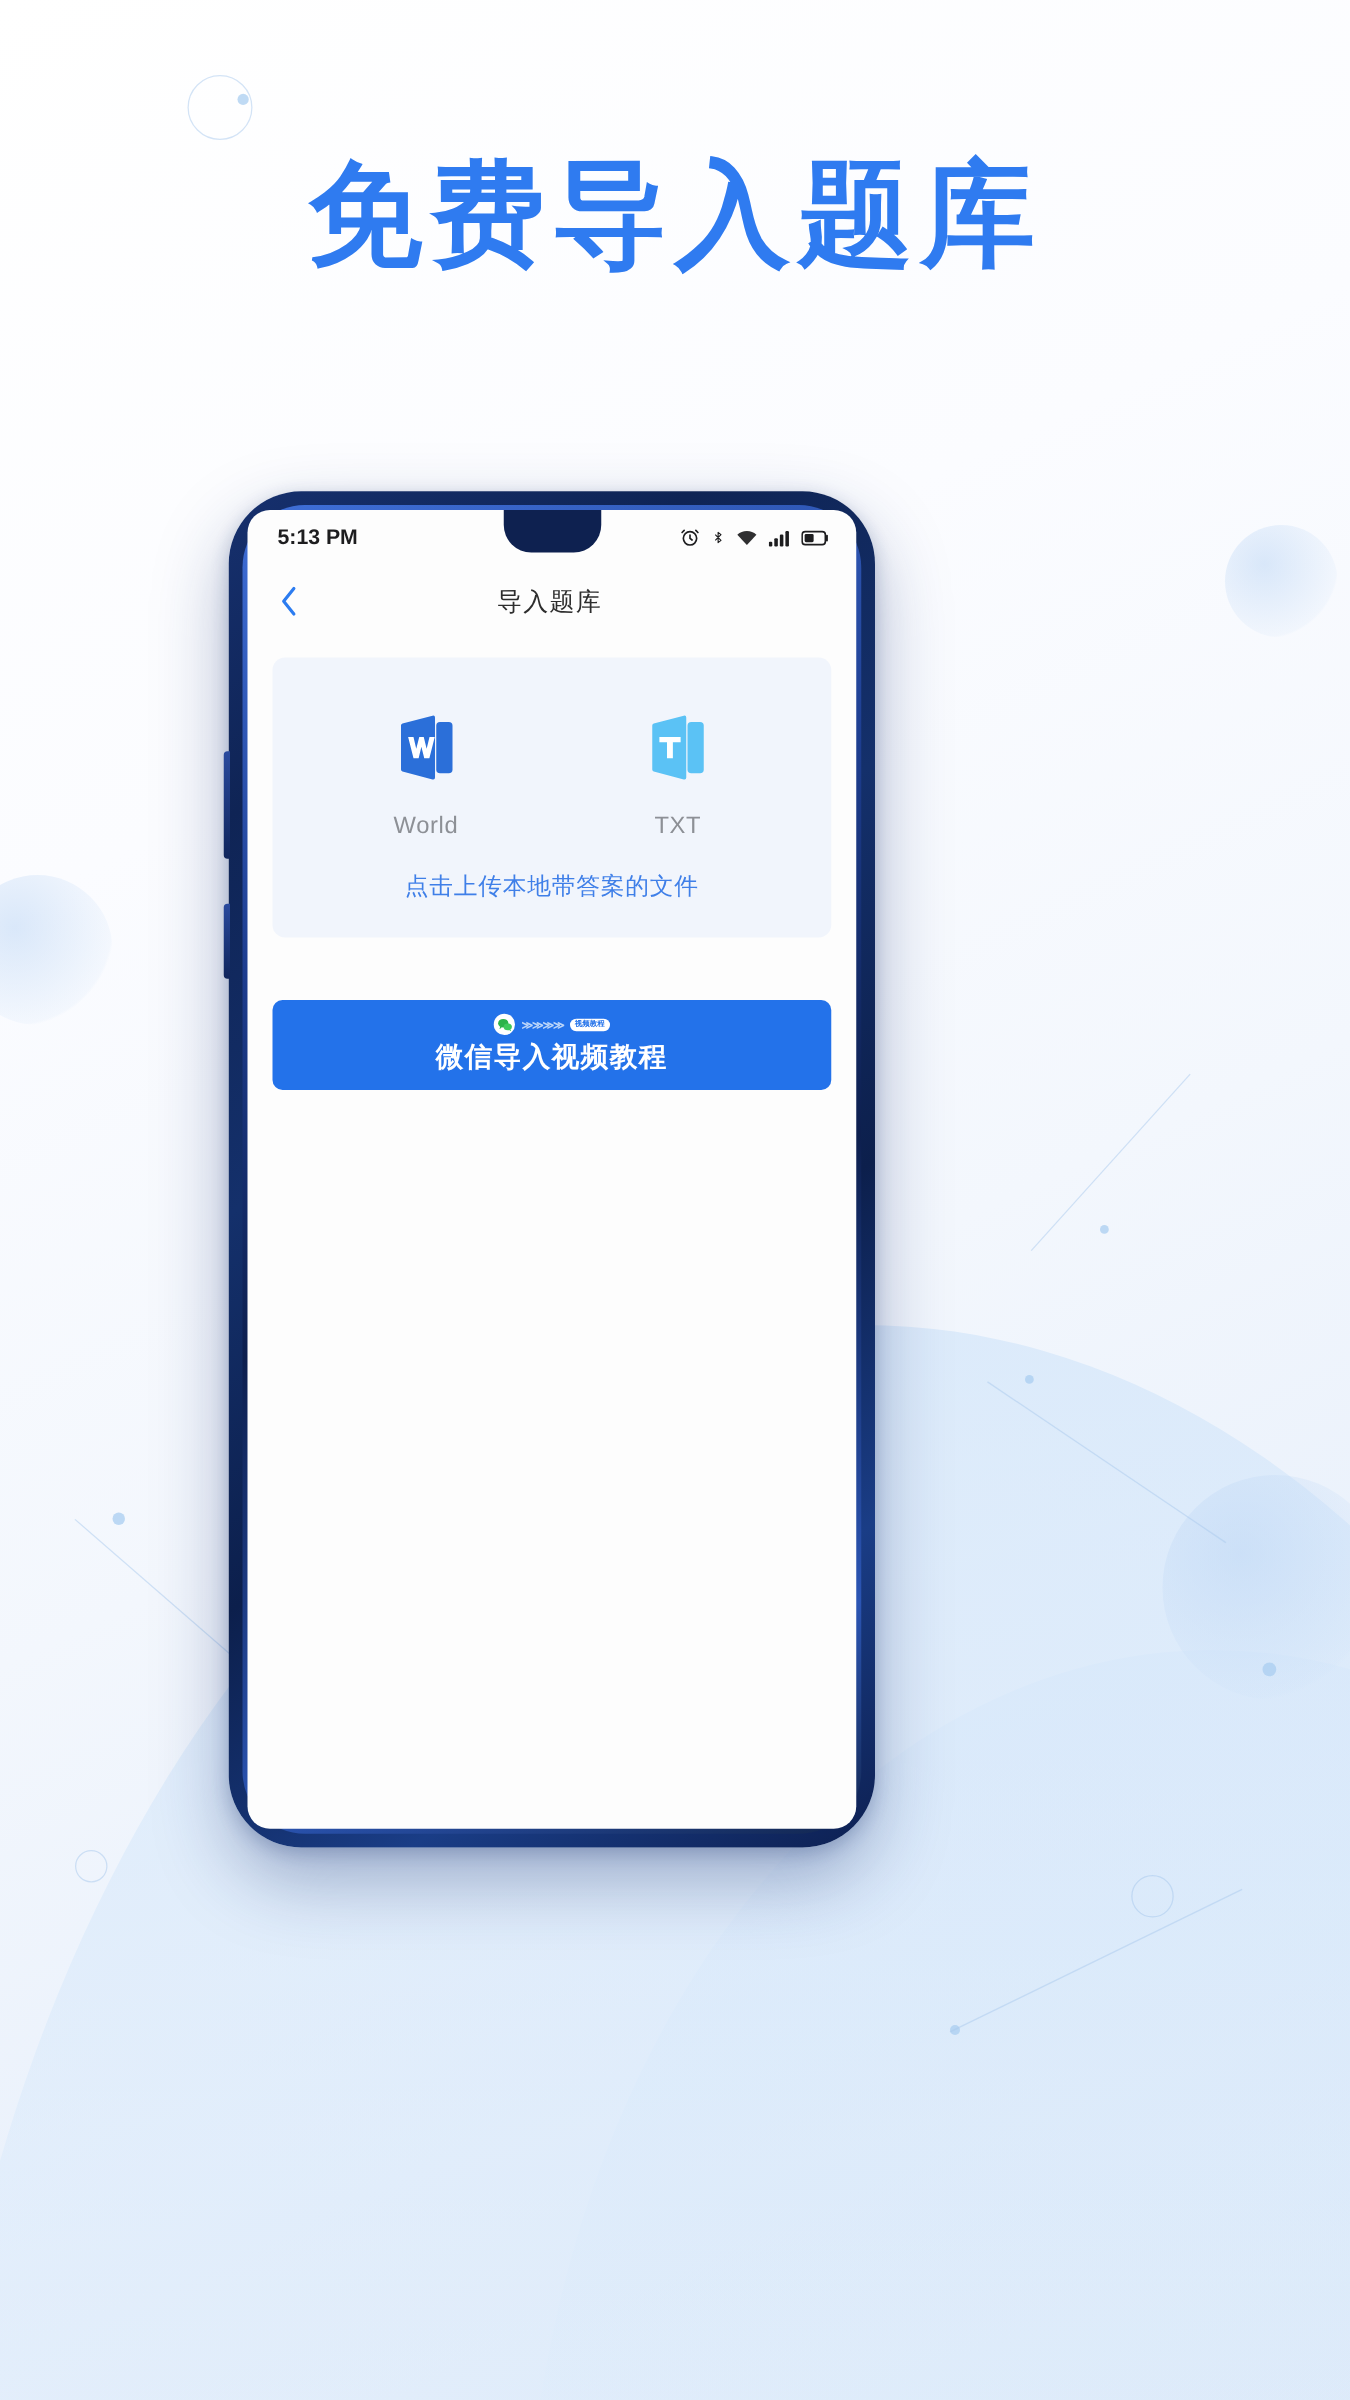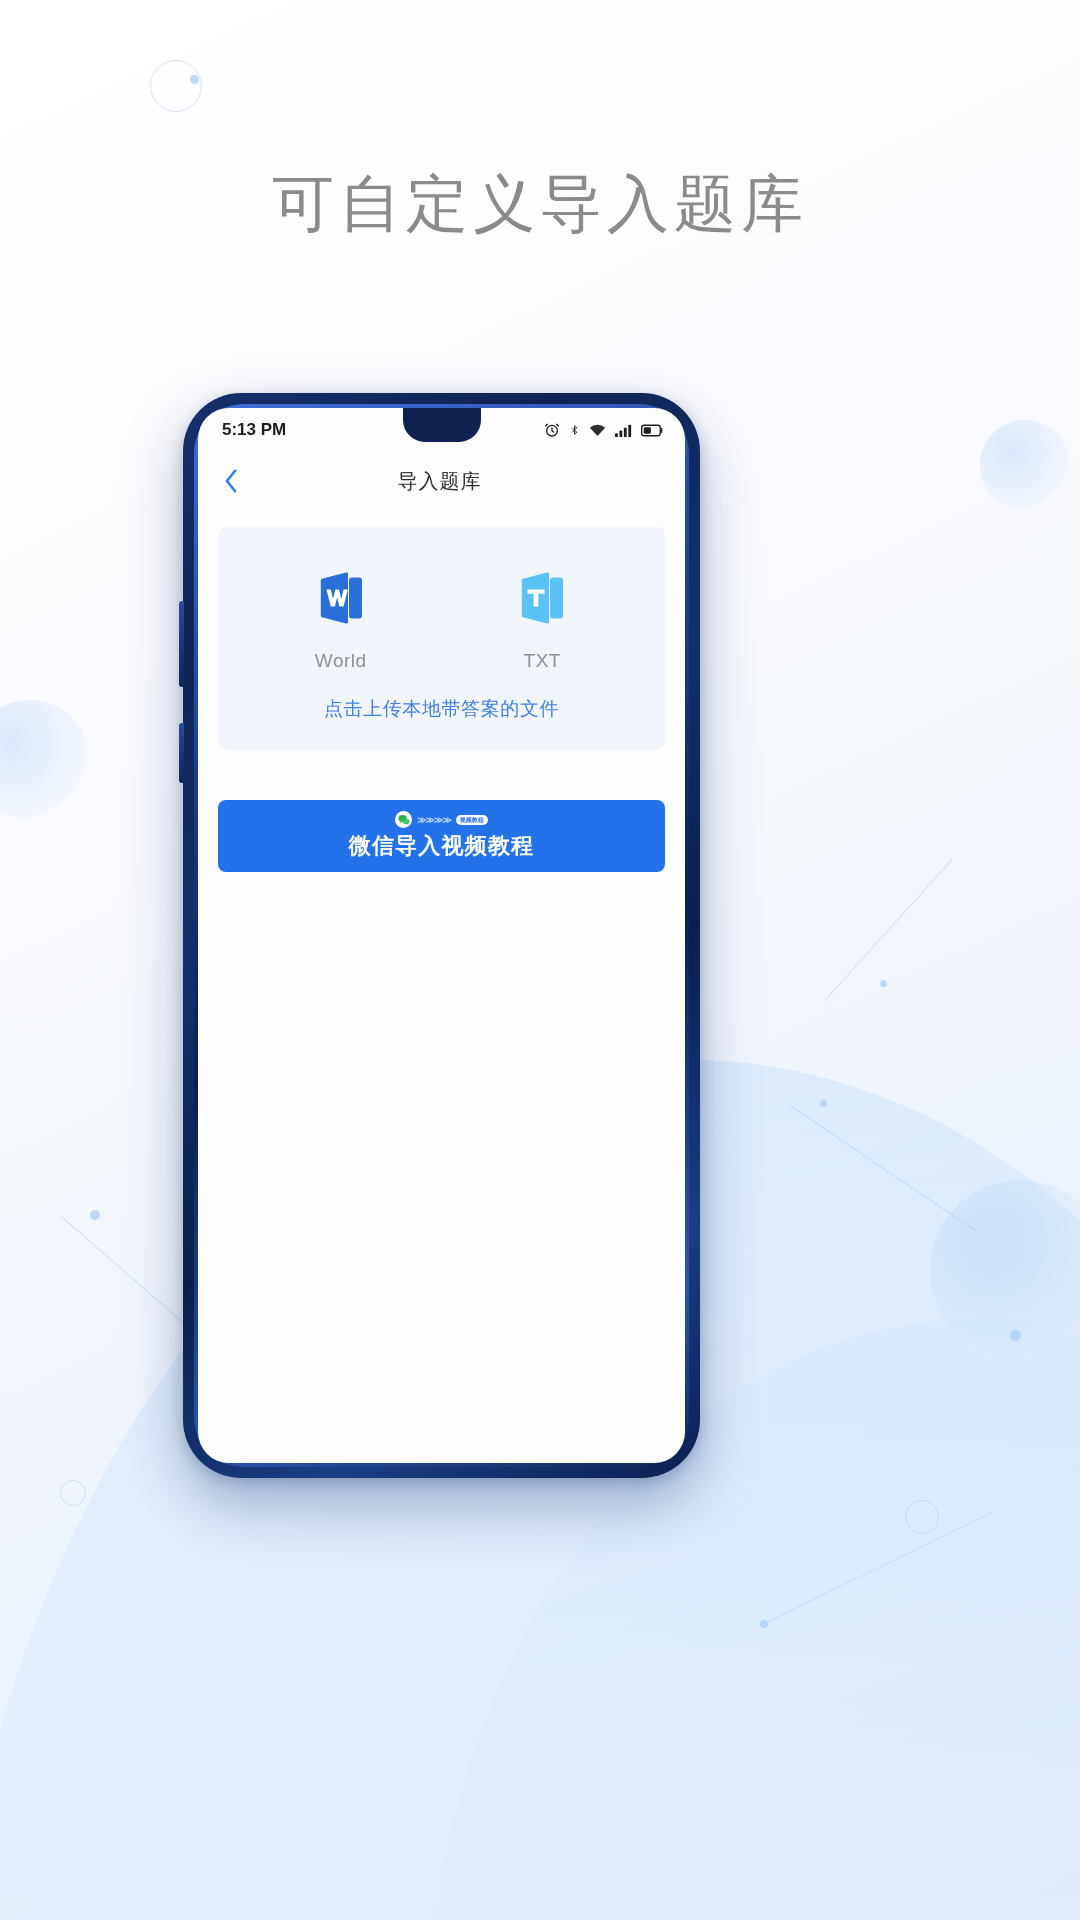--- a/index.html
+++ b/index.html
@@ -80,21 +80,21 @@
     z-index:6;
   }
   .phone-inner-ring {
     width:100%; height:100%;
     border-radius:50px;
     background:linear-gradient(160deg,#3f6fd8,#1d3d8f 30%,#0d1f4e 55%,#2b55b4 85%,#12264f);
     padding:4px;
   }
   .screen {
     width:100%; height:100%;
-    border-radius:31px;
+    border-radius:18px;
     background:#fdfdfd;
     overflow:hidden;
     position:relative;
   }
   .notch {
     position:absolute;
     left:50%; top:-2px;
     transform:translateX(-50%);
     width:78px; height:36px;
     border-radius:0 0 22px 22px;
@@ -237,21 +237,21 @@
   <div class="bg-dot" style="width:10px;height:10px;left:90px;top:1210px;"></div>
   <div class="bg-dot" style="width:7px;height:7px;left:880px;top:980px;"></div>
 
   <div class="bg-line" style="width:230px;left:790px;top:1105px;transform:rotate(34deg);"></div>
   <div class="bg-line" style="width:190px;left:825px;top:1000px;transform:rotate(-48deg);"></div>
   <div class="bg-line" style="width:260px;left:760px;top:1625px;transform:rotate(-26deg);"></div>
   <div class="bg-line" style="width:170px;left:60px;top:1215px;transform:rotate(41deg);"></div>
 </div>
 
 <div class="headline-wrap">
-  <div class="subhead">可自定义导入题库</div>
+  <div class="headline">免费导入题库</div>
 </div>
 
 <div class="phone">
   <div class="side-btn" style="height:86px;top:208px;"></div>
   <div class="side-btn" style="height:60px;top:330px;"></div>
 
   <div class="phone-inner-ring">
     <div class="screen">
 
       <div class="notch"></div>

